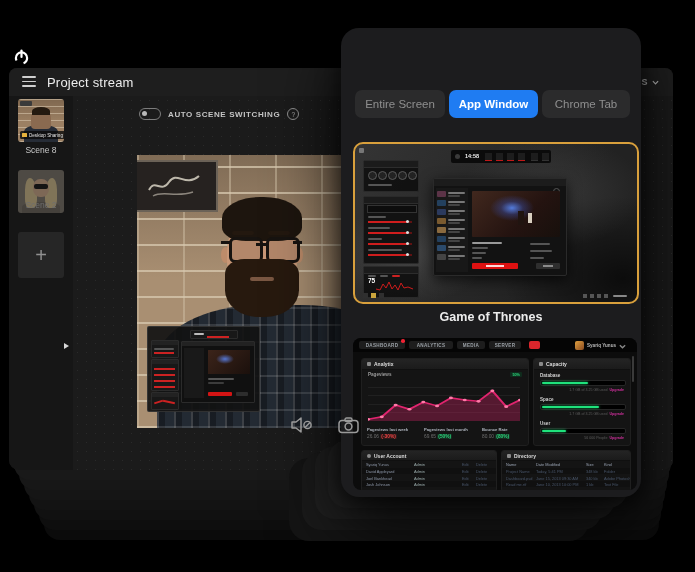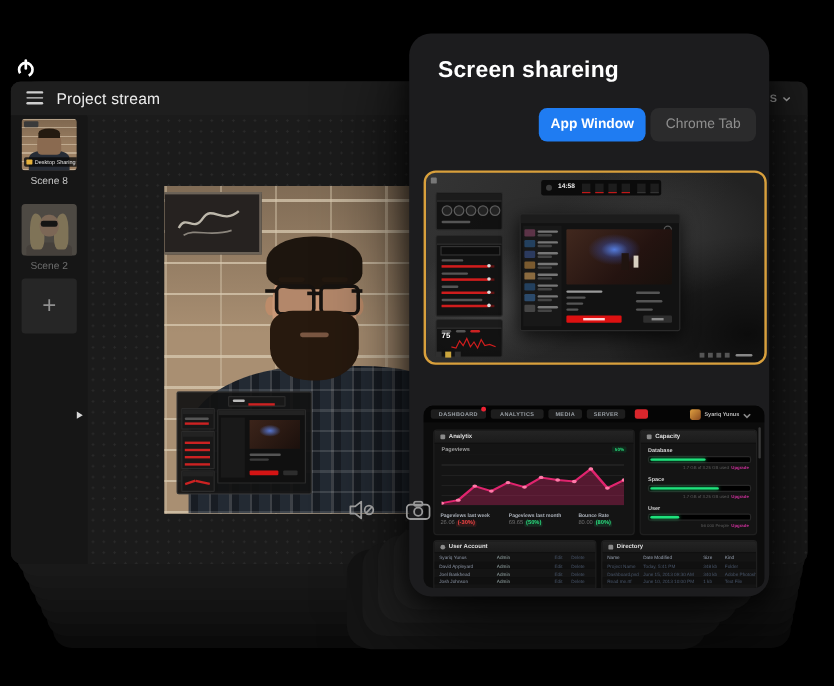--- a/index.html
+++ b/index.html
@@ -237,27 +237,34 @@
     </div>
     <div class="scene-label" style="top:49px">Scene 8</div>
 
     <div class="scene-thumb" id="th2">
       <i class="w-body"></i>
           <i class="w-hairL"></i>
           <i class="w-hairR"></i>
           <i class="w-face"></i>
           <i class="w-glass"></i>
     </div>
-    <div class="scene-label" style="top:120px;color:#6e6e6e">Scene 2</div>
+    <div class="scene-label" style="top:104px;color:#6e6e6e">Scene 2</div>
 
     <div id="add-scene">+</div>
     <div id="sidebar-expand"></div>
   </div>
 
   <div id="main-area">
+    <div id="auto-row">
+      <div id="auto-toggle">
+            <span class="knob"></span>
+          </div>
+      <div id="auto-label">AUTO SCENE SWITCHING</div>
+      <div id="auto-help">?</div>
+    </div>
 
     <div id="video">
       <div id="v-frame">
         <svg width="58" height="32" viewBox="0 0 58 32">
               <path d="M4 22 C10 10 16 26 24 14 S40 20 54 8" fill="none" stroke="#d8d2c4" stroke-width="2" opacity=".85"></path>
               <path d="M8 28 C18 22 30 30 48 24" fill="none" stroke="#cfc8ba" stroke-width="1.4" opacity=".6"></path>
             </svg>
       </div>
       <div>
         <span class="leaf" style="left:242px;top:6px;width:24px;height:62px;transform:rotate(14deg)"></span>
@@ -339,22 +346,22 @@
 </div>
 
 <div>
   <div class="mstack" style="left:328px;top:440px;width:300px;height:68px;background:#262626;z-index:44"></div>
   <div class="mstack" style="left:315px;top:446px;width:300px;height:73px;background:#202020;z-index:43"></div>
   <div class="mstack" style="left:302px;top:452px;width:300px;height:78px;background:#1a1a1a;z-index:42"></div>
   <div class="mstack" style="left:289px;top:458px;width:300px;height:83px;background:#141414;z-index:41"></div>
 </div>
 
 <div id="modal">
-  <div id="modal-title">Screen shareing</div>
-
+
+  <div class="tab" id="tab-0">Entire Screen</div>
   <div class="tab" id="tab-2">Chrome Tab</div>
   <div class="tab active" id="tab-1" style="background: rgb(31, 124, 242);">App Window</div>
 
   <div id="modal-scroll"></div>
 
   <div id="card-got" style="border-color: rgb(217, 160, 60);">
     <i style="left:4px;top:4px;width:5px;height:5px;background:#777;border-radius:1px"></i>
     <div class="got-toolbar">
       <i style="left:4px;top:4px;width:5px;height:5px;background:#3a3a3a;border-radius:50%"></i>
       <span class="tm">14:58</span>
@@ -457,20 +464,21 @@
     </div>
     <i style="left:8px;top:149px;width:5px;height:5px;background:#2f2f2f"></i>
     <i style="left:16px;top:149px;width:5px;height:5px;background:#caa53d"></i>
     <i style="left:24px;top:149px;width:5px;height:5px;background:#2f2f2f"></i>
     <i style="left:228px;top:150px;width:4px;height:4px;background:#555"></i>
     <i style="left:235px;top:150px;width:4px;height:4px;background:#555"></i>
     <i style="left:242px;top:150px;width:4px;height:4px;background:#555"></i>
     <i style="left:249px;top:150px;width:4px;height:4px;background:#555"></i>
     <i class="gdash" style="left:258px;top:151px;width:14px;background:#888"></i>
   </div>
+  <div id="got-caption">Game of Thrones</div>
 
   <div id="card-dash">
     <div id="dnav">
       <span class="dash-pill" style="left:6px;width:46px">DASHBOARD</span>
       <span id="dnav-dot"></span>
       <span class="dash-pill" style="left:56px;width:44px">ANALYTICS</span>
       <span class="dash-pill" style="left:104px;width:28px">MEDIA</span>
       <span class="dash-pill" style="left:136px;width:32px">SERVER</span>
       <span id="dnav-red"></span>
       <span id="davatar"></span>

